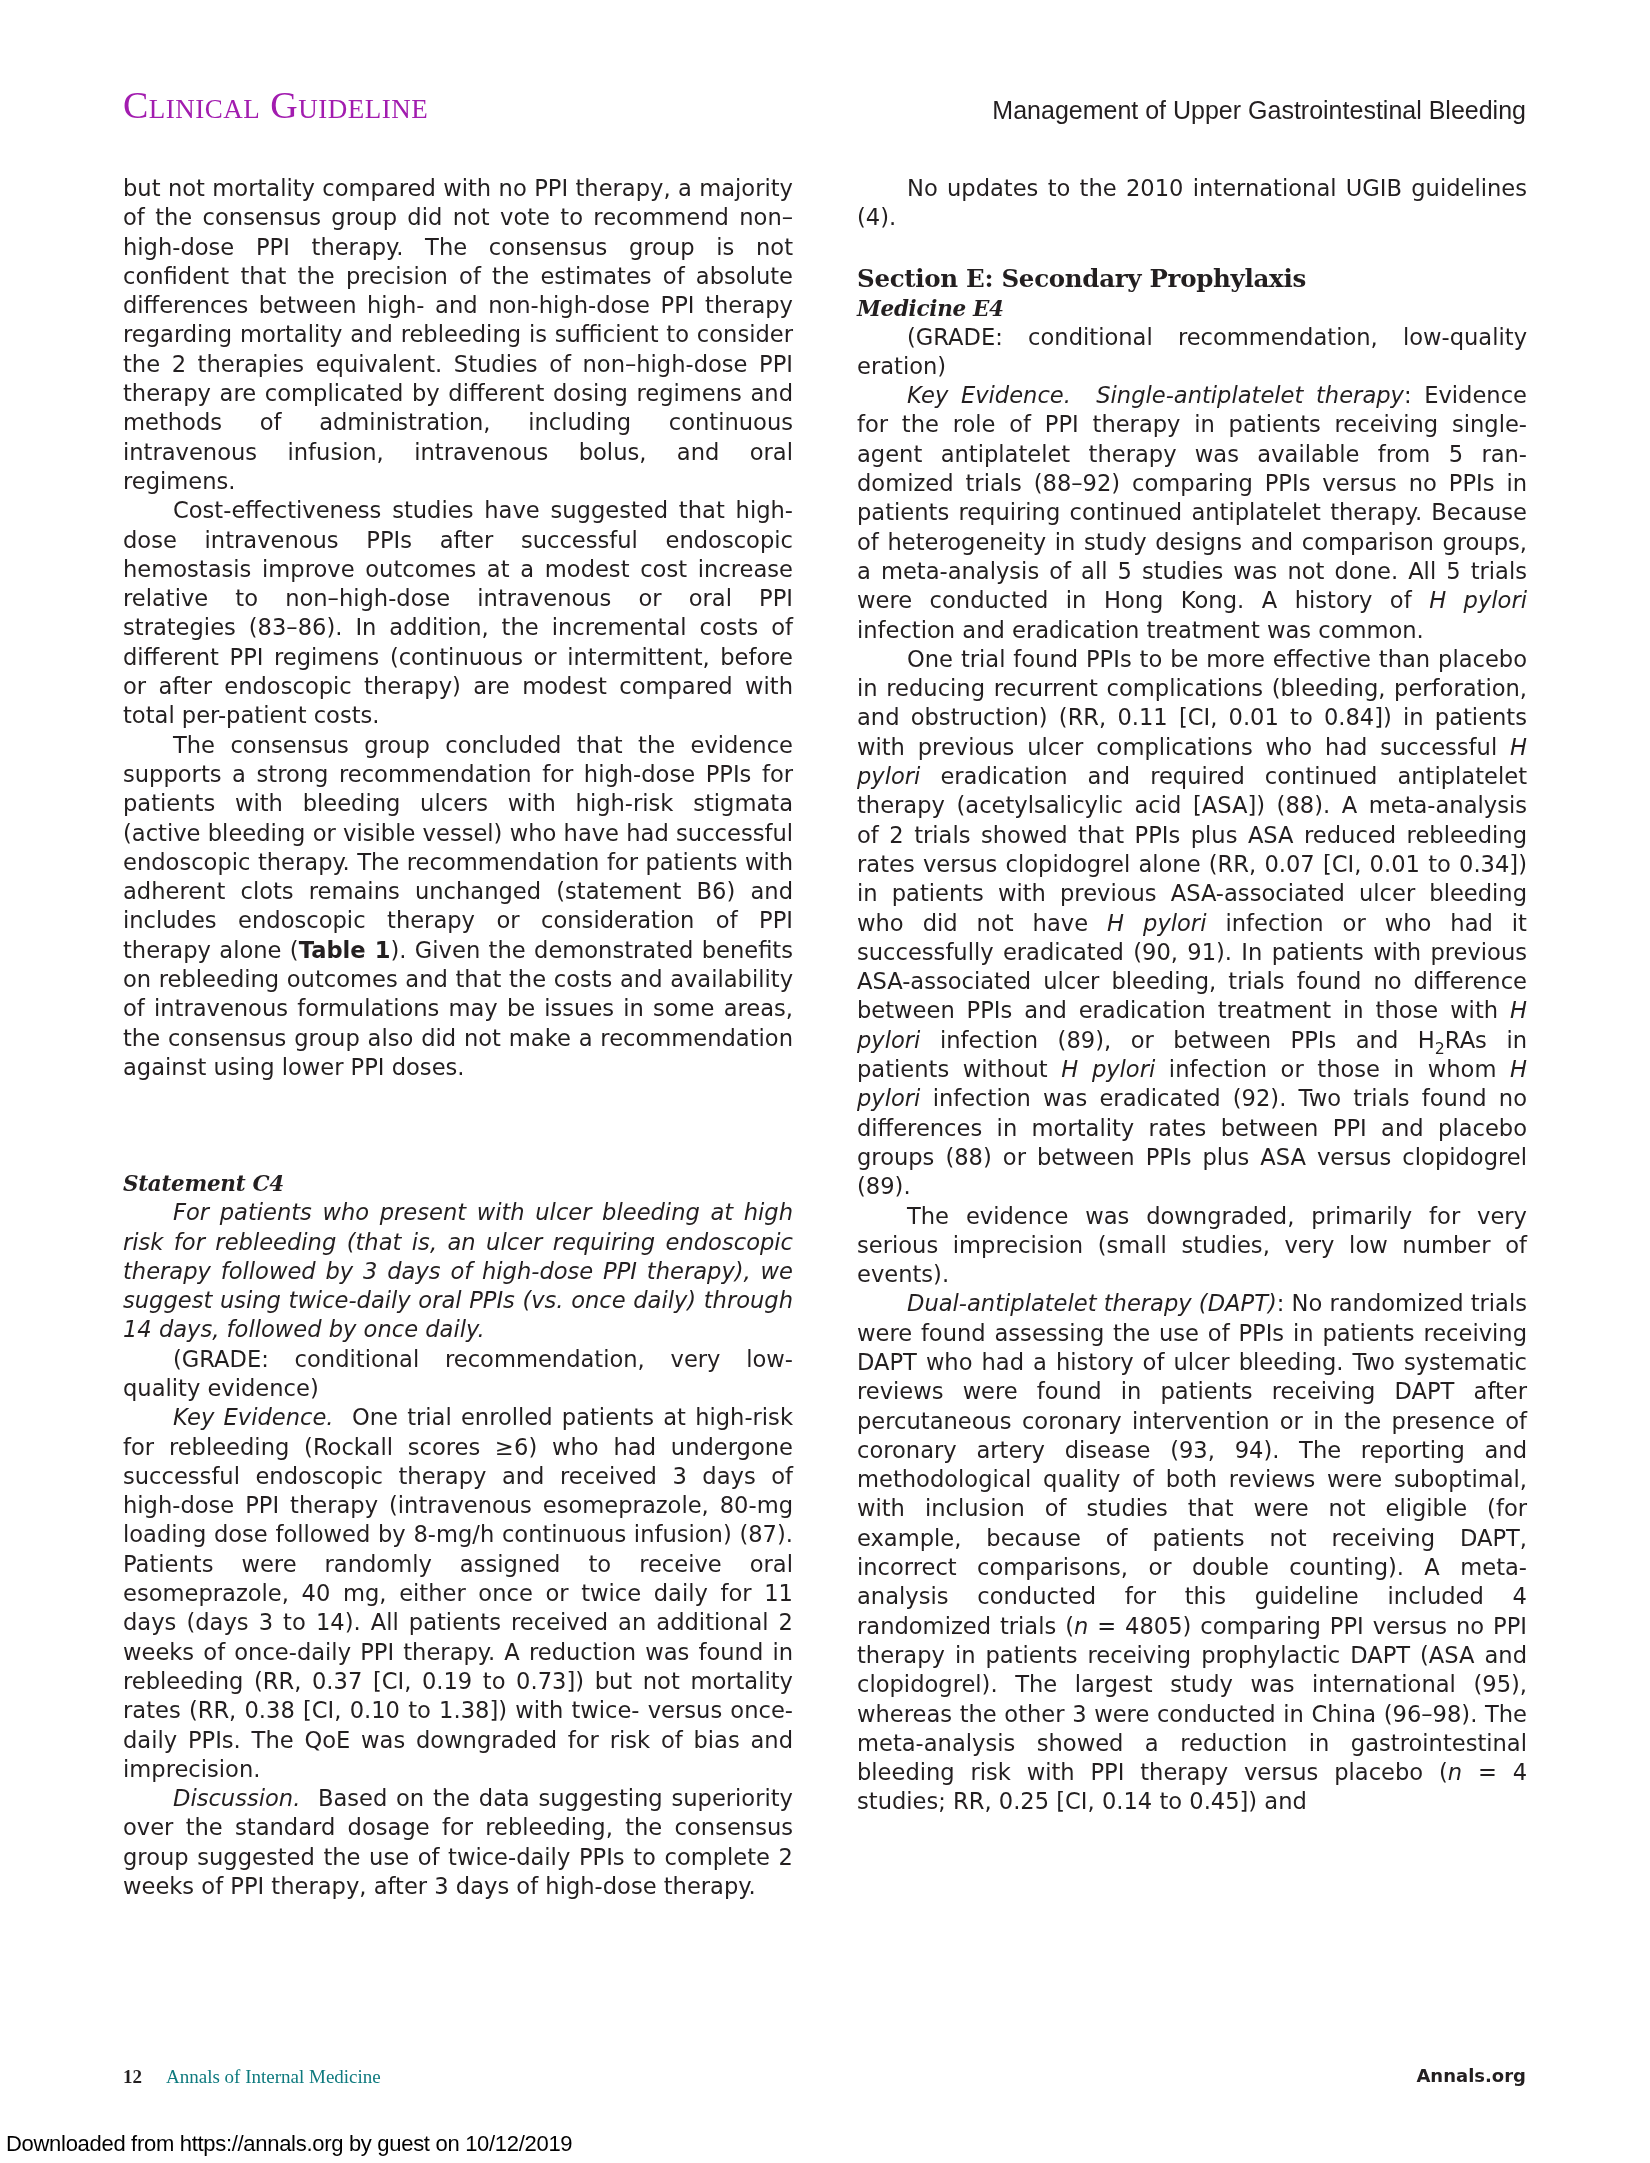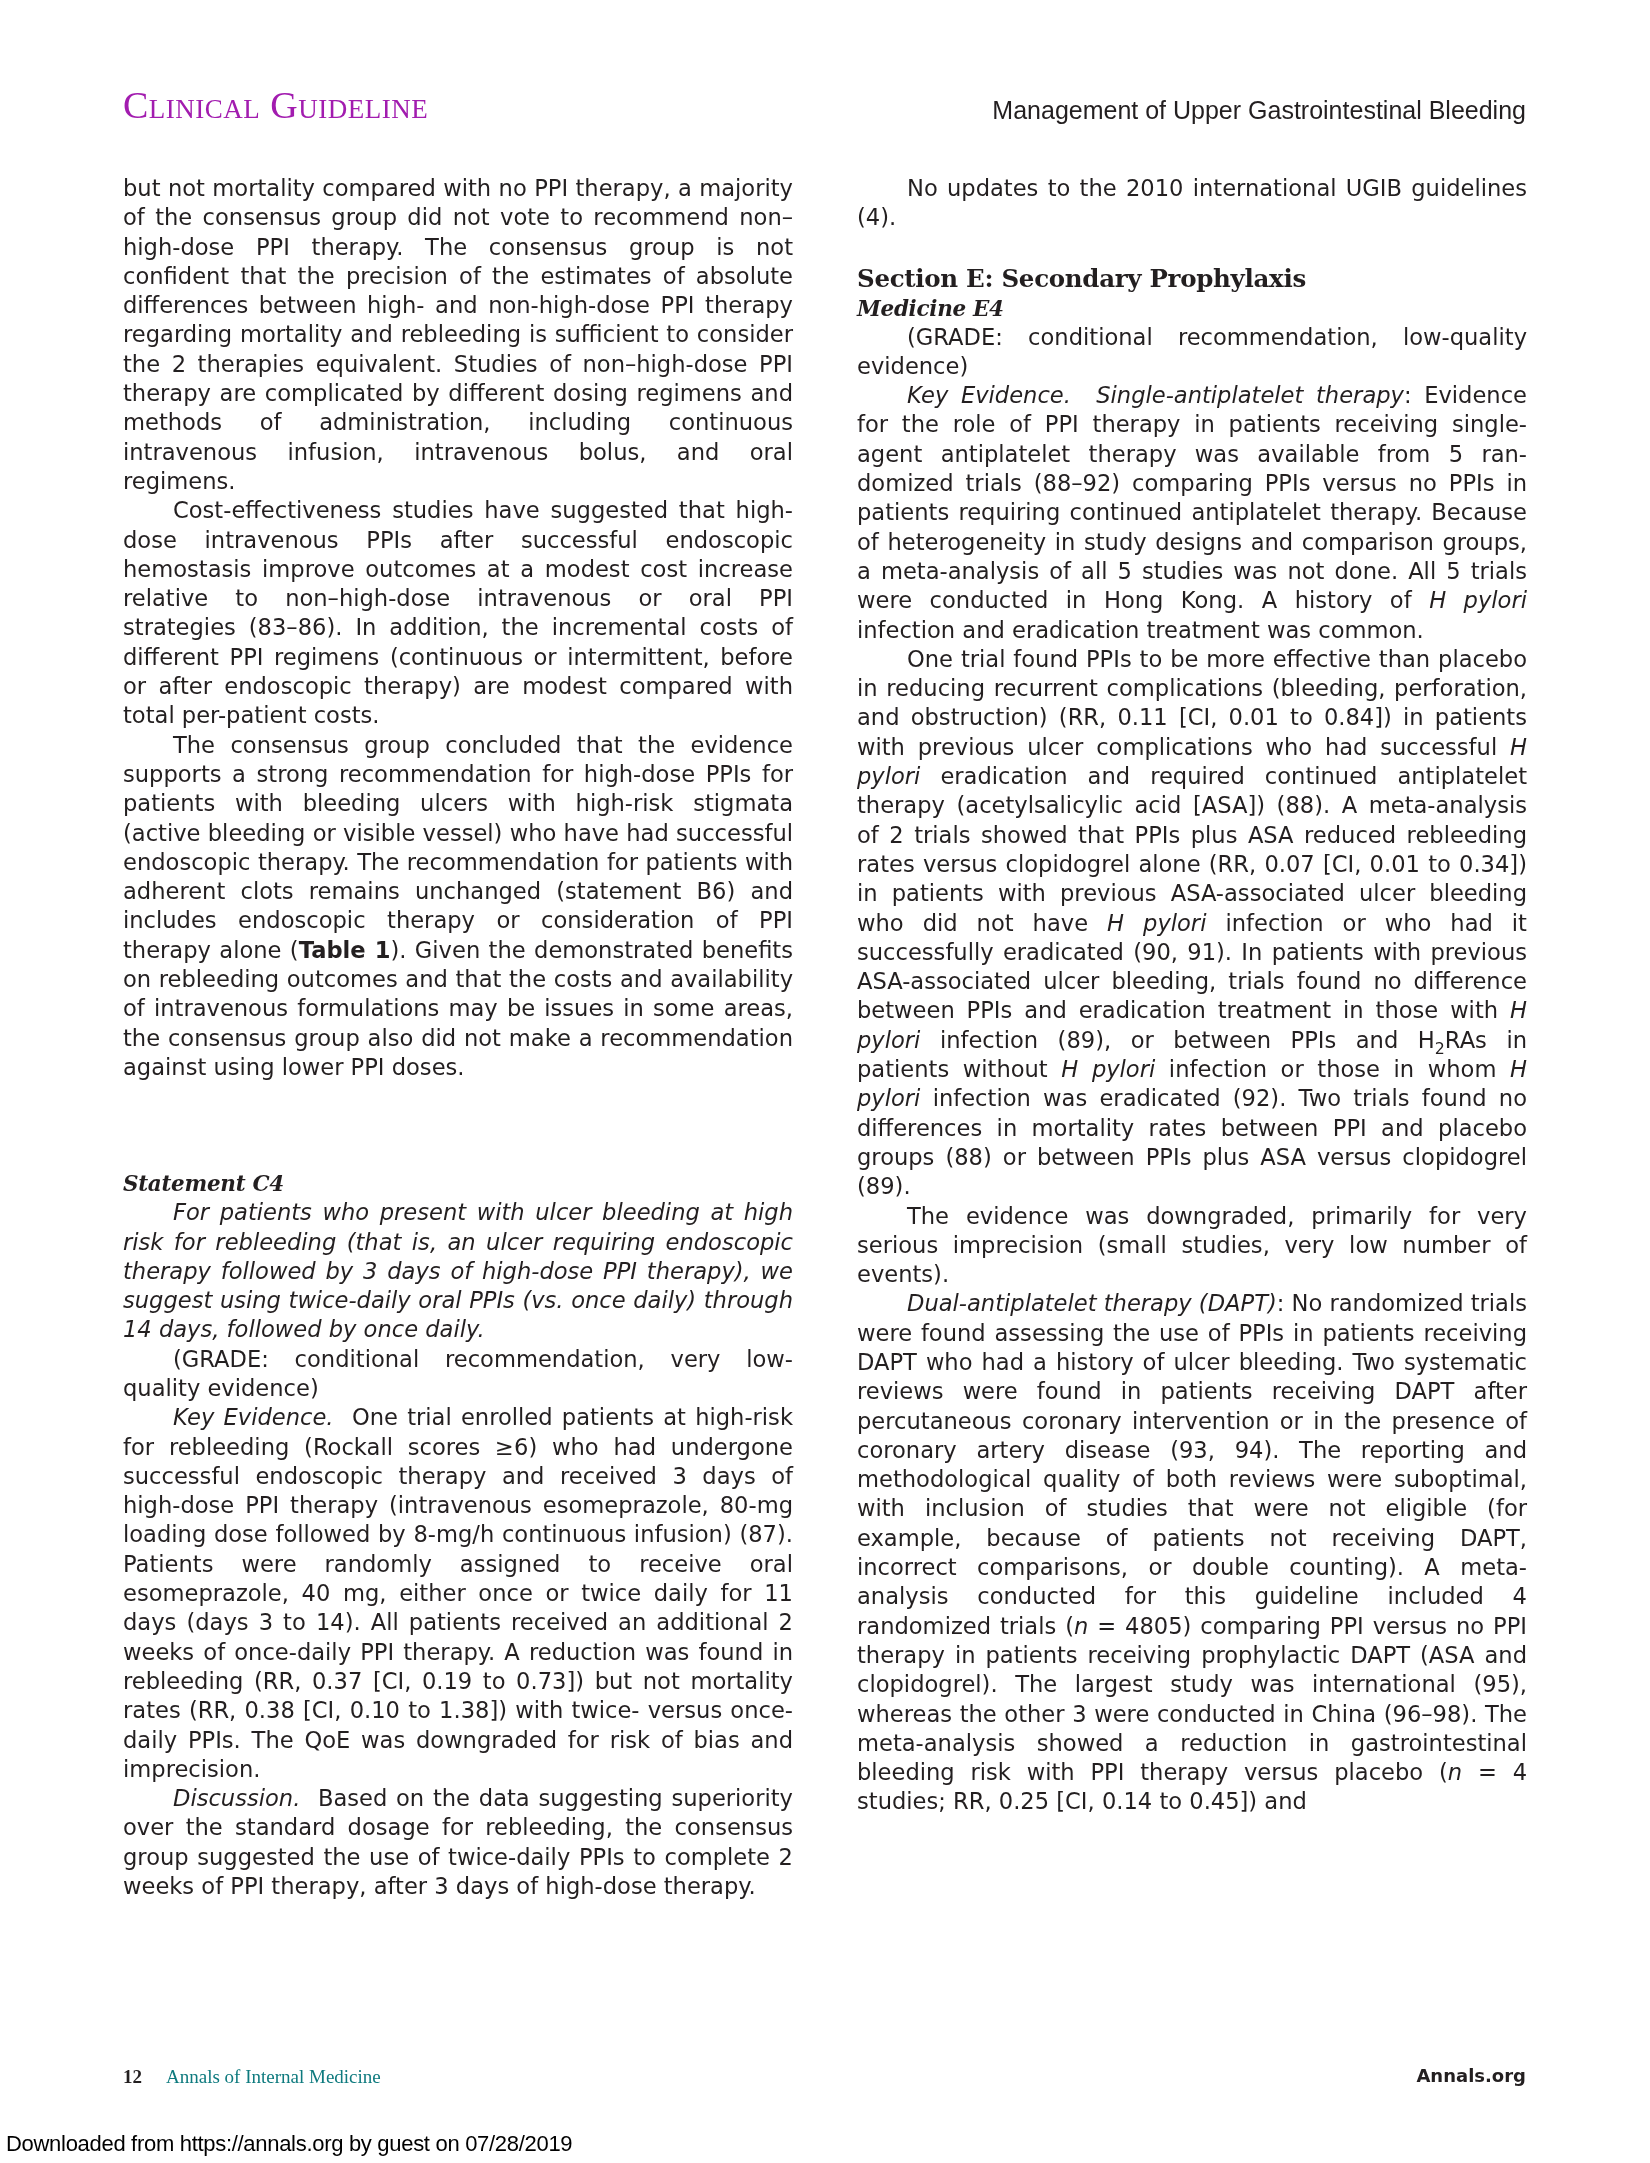--- a/index.html
+++ b/index.html
@@ -105,24 +105,24 @@
   <p class="indent"><span class="it">Discussion.</span>&nbsp; <span>Based on the data suggesting superi­ority over the standard dosage for rebleeding, the con­sensus group suggested the use of twice-daily PPIs to complete 2 weeks of PPI therapy, after 3 days of high-dose therapy.</span></p>
 </div>
 
 <div class="col col-right">
   <p class="indent">No updates to the 2010 international UGIB guide­lines (4).</p>
 
   <div style="height: 30px;"></div>
 
   <div class="section-heading">Section E: Secondary Prophylaxis</div>
   <div class="statement-heading">Medicine E4</div>
-  <p class="indent">(GRADE: conditional recommendation, low-quality evidence)</p>
+  <p class="indent">(GRADE: conditional recommendation, low-quality eration)</p>
   <p class="indent"><span class="it">Key Evidence.</span>&nbsp; <span class="it">Single-antiplatelet therapy</span><span>: Evidence for the role of PPI therapy in patients receiving single-agent antiplatelet therapy was available from 5 ran­domized trials (88–92) comparing PPIs versus no PPIs in patients requiring continued antiplatelet therapy. Be­cause of heterogeneity in study designs and compari­son groups, a meta-analysis of all 5 studies was not done. All 5 trials were conducted in Hong Kong. A his­tory of </span><span class="it">H pylori</span><span> infection and eradication treatment was common.</span></p>
   <p class="indent"><span>One trial found PPIs to be more effective than pla­cebo in reducing recurrent complications (bleeding, perforation, and obstruction) (RR, 0.11 [CI, 0.01 to 0.84]) in patients with previous ulcer complications who had successful </span><span class="it">H pylori</span><span> eradication and required con­tinued antiplatelet therapy (acetylsalicylic acid [ASA]) (88). A meta-analysis of 2 trials showed that PPIs plus ASA reduced rebleeding rates versus clopidogrel alone (RR, 0.07 [CI, 0.01 to 0.34]) in patients with pre­vious ASA-associated ulcer bleeding who did not have </span><span class="it">H pylori</span><span> infection or who had it successfully eradicated (90, 91). In patients with previous ASA-associated ulcer bleeding, trials found no difference between PPIs and eradication treatment in those with </span><span class="it">H pylori</span><span> infection (89), or between PPIs and H</span><sub>2</sub><span>RAs in patients without </span><span class="it">H pylori</span><span> infection or those in whom </span><span class="it">H pylori</span><span> infection was eradicated (92). Two trials found no differences in mor­tality rates between PPI and placebo groups (88) or be­tween PPIs plus ASA versus clopidogrel (89).</span></p>
   <p class="indent">The evidence was downgraded, primarily for very serious imprecision (small studies, very low number of events).</p>
   <p class="indent"><span class="it">Dual-antiplatelet therapy (DAPT)</span><span>: No randomized trials were found assessing the use of PPIs in patients receiving DAPT who had a history of ulcer bleeding. Two systematic reviews were found in patients receiv­ing DAPT after percutaneous coronary intervention or in the presence of coronary artery disease (93, 94). The reporting and methodological quality of both reviews were suboptimal, with inclusion of studies that were not eligible (for example, because of patients not receiving DAPT, incorrect comparisons, or double counting). A meta-analysis conducted for this guideline included 4 randomized trials (</span><span class="it">n</span><span> = 4805) comparing PPI versus no PPI therapy in patients receiving prophylactic DAPT (ASA and clopidogrel). The largest study was interna­tional (95), whereas the other 3 were conducted in China (96–98). The meta-analysis showed a reduction in gastrointestinal bleeding risk with PPI therapy versus placebo (</span><span class="it">n</span><span> = 4 studies; RR, 0.25 [CI, 0.14 to 0.45]) and</span></p>
 </div>
 
 <div class="footer-left">
   <span class="page-num">12</span><span class="journal">Annals of Internal Medicine</span>
 </div>
 <div class="footer-right">Annals.org</div>
-<div class="download-note">Downloaded from https://annals.org by guest on 07/28/2019</div>
+<div class="download-note">Downloaded from https://annals.org by guest on 10/12/2019</div>
 
 </body></html>

